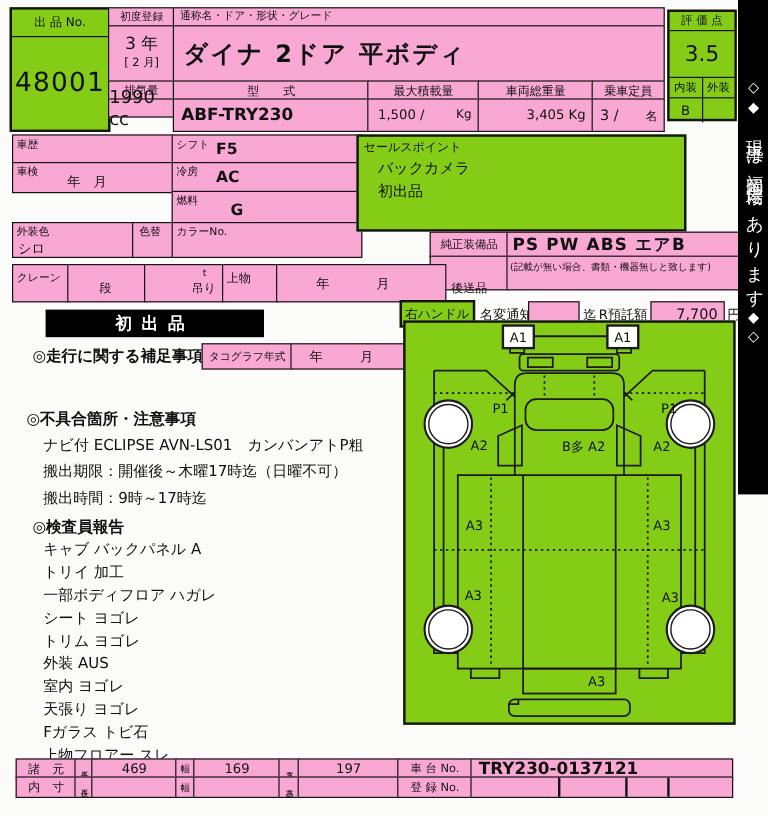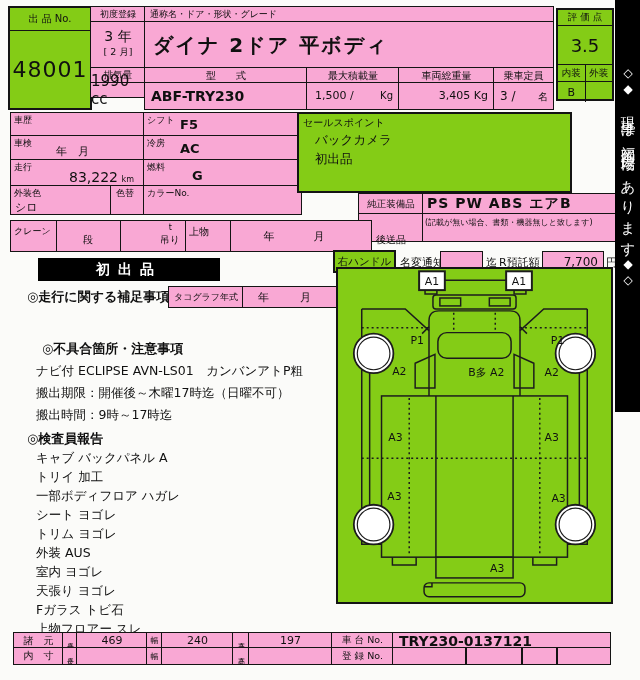--- a/index.html
+++ b/index.html
@@ -85,25 +85,20 @@
 
   <div class="abs bx1" style="left:10px;top:135px;width:135px;height:26px">
     <span class="cl">車検</span>
     <span class="cv" style="left:45px;top:8px;font-size:11px">年　月</span>
   </div>
   <div class="abs bx1" style="left:143px;top:135px;width:159px;height:26px">
     <span class="cl">冷房</span>
     <span class="cv" style="left:36px;top:5px;font-size:13px;font-weight:bold">AC</span>
   </div>
 
-  <div class="abs bx1" style="left:10px;top:159px;width:135px;height:28px">
-    <span class="cl">走行</span>
-    <span class="cv" style="right:26px;top:9px;font-size:14px">83,222</span>
-    <span class="cv" style="right:10px;top:15px;font-size:8px">km</span>
-  </div>
   <div class="abs bx1" style="left:143px;top:159px;width:159px;height:28px">
     <span class="cl">燃料</span>
     <span class="cv" style="left:48px;top:8px;font-size:13px;font-weight:bold">G</span>
   </div>
 
   <div class="abs bx1" style="left:10px;top:185px;width:102px;height:30px">
     <span class="cl">外装色</span>
     <span class="cv" style="left:4px;top:14px;font-size:11px">シロ</span>
   </div>
   <div class="abs bx1" style="left:110px;top:185px;width:35px;height:30px">
@@ -151,21 +146,21 @@
   <span class="abs" style="left:499px;top:255px;font-size:11px">R預託額</span>
   <div class="abs bx1" style="left:542px;top:251px;width:62px;height:21px">
     <span class="cv" style="right:5px;top:3px;font-size:12px">7,700</span>
   </div>
   <span class="abs" style="left:606px;top:255px;font-size:11px">円</span>
 
   <span class="abs sect-title" style="left:27px;top:288px">◎走行に関する補足事項</span>
   <div class="abs bx1 ctr" style="left:168px;top:286px;width:76px;height:22px;font-size:9px">タコグラフ年式</div>
   <div class="abs bx1 ctr" style="left:242px;top:286px;width:95px;height:22px;font-size:11px;letter-spacing:10px">年　月</div>
 
-  <span class="abs sect-title" style="left:42px;top:340px">◎不具合箇所・注意事項</span>
+  <span class="abs sect-title" style="left:22px;top:340px">◎不具合箇所・注意事項</span>
   <div class="abs lines" style="left:36px;top:360px;width:300px;line-height:22px">
     <div>ナビ付 ECLIPSE AVN-LS01　カンバンアトP粗</div>
     <div>搬出期限：開催後～木曜17時迄（日曜不可）</div>
     <div>搬出時間：9時～17時迄</div>
   </div>
 
   <span class="abs sect-title" style="left:27px;top:430px">◎検査員報告</span>
   <div class="abs lines" style="left:36px;top:448px;width:300px;line-height:19px">
     <div>キャブ バックパネル A</div>
     <div>トリイ 加工</div>
@@ -244,21 +239,21 @@
         <text x="223" y="235">A3</text>
         <text x="161" y="306">A3</text>
       </g>
     </svg>
   </div>
 
   <div class="abs bx1 ctr" style="left:13px;top:632px;width:51px;height:17px;font-size:10px">諸　元</div>
   <div class="abs bx1 ctr tiny-v" style="left:62px;top:632px;width:16px;height:17px">長さ</div>
   <div class="abs bx1 ctr" style="left:76px;top:632px;width:72px;height:17px;font-size:11px">469</div>
   <div class="abs bx1 ctr" style="left:146px;top:632px;width:17px;height:17px;font-size:8px">幅</div>
-  <div class="abs bx1 ctr" style="left:161px;top:632px;width:73px;height:17px;font-size:11px">240</div>
+  <div class="abs bx1 ctr" style="left:161px;top:632px;width:73px;height:17px;font-size:11px">169</div>
   <div class="abs bx1 ctr tiny-v" style="left:232px;top:632px;width:18px;height:17px">高さ</div>
   <div class="abs bx1 ctr" style="left:248px;top:632px;width:85px;height:17px;font-size:11px">197</div>
 
   <div class="abs bx1 ctr" style="left:13px;top:647px;width:51px;height:18px;font-size:10px">内　寸</div>
   <div class="abs bx1 ctr tiny-v" style="left:62px;top:647px;width:16px;height:18px">長さ</div>
   <div class="abs bx1 ctr" style="left:76px;top:647px;width:72px;height:18px;font-size:11px"></div>
   <div class="abs bx1 ctr" style="left:146px;top:647px;width:17px;height:18px;font-size:8px">幅</div>
   <div class="abs bx1 ctr" style="left:161px;top:647px;width:73px;height:18px;font-size:11px"></div>
   <div class="abs bx1 ctr tiny-v" style="left:232px;top:647px;width:18px;height:18px">高さ</div>
   <div class="abs bx1 ctr" style="left:248px;top:647px;width:85px;height:18px;font-size:11px"></div>

